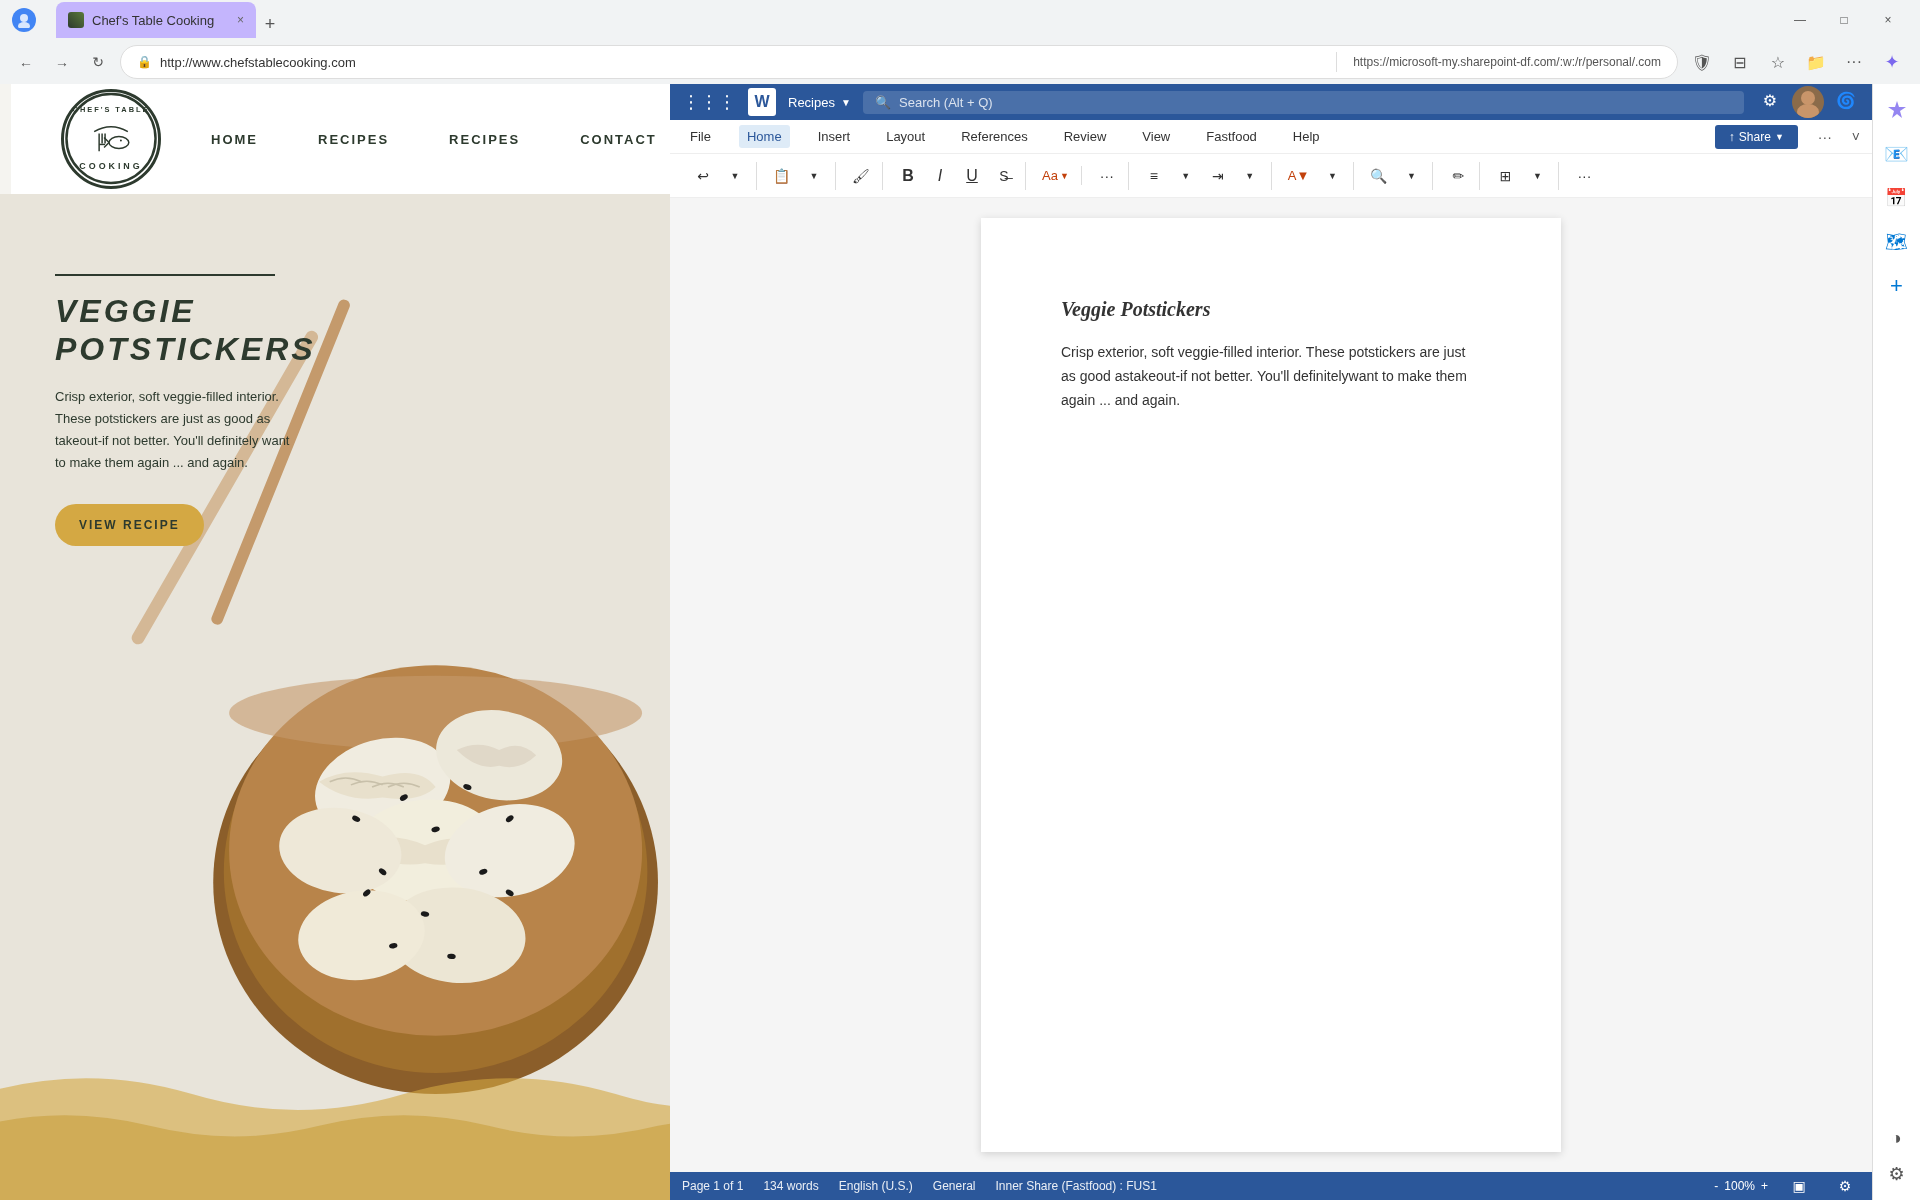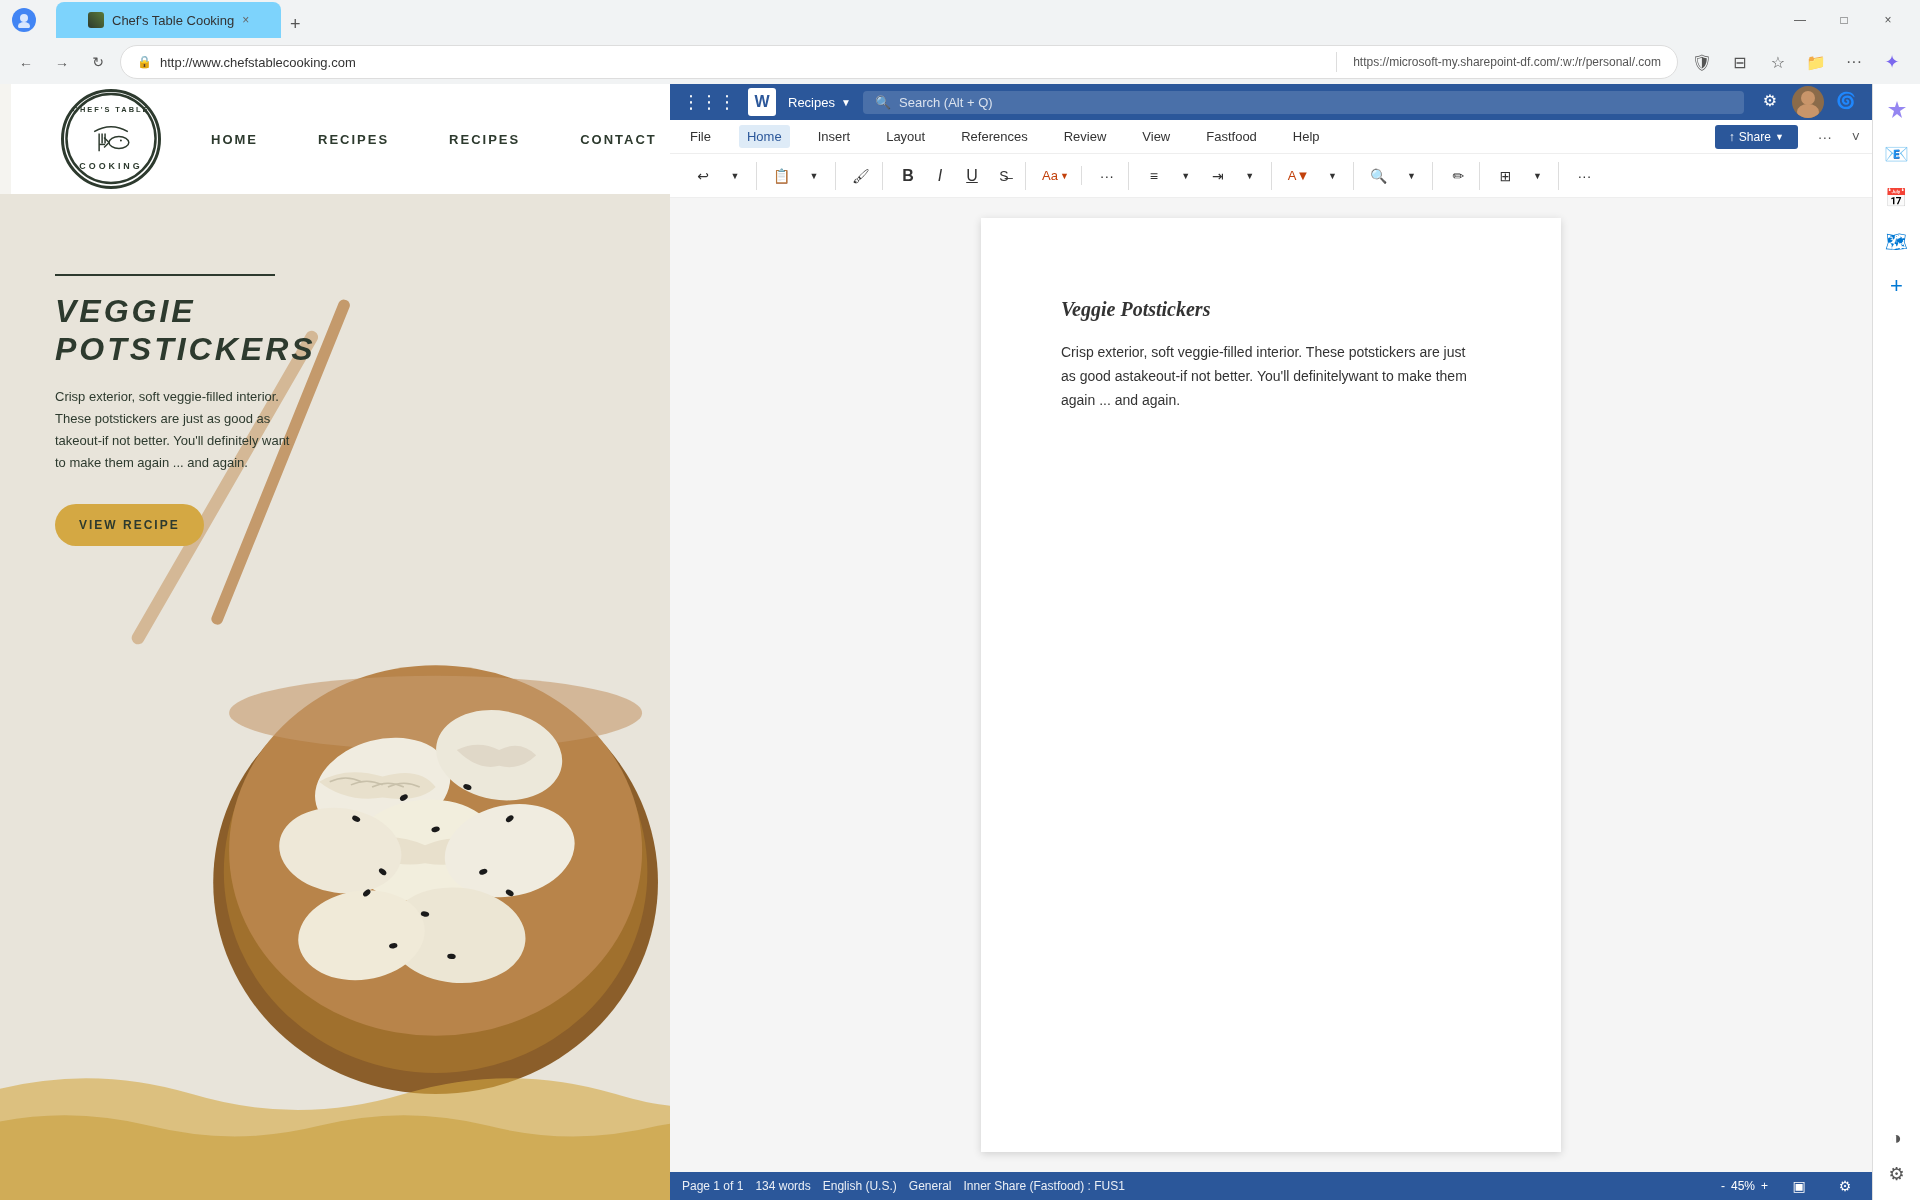--- a/index.html
+++ b/index.html
@@ -4,21 +4,21 @@
   <style>
     * { margin: 0; padding: 0; box-sizing: border-box; }
     body { width: 1920px; height: 1200px; overflow: hidden; display: flex; flex-direction: column; font-family: Arial, sans-serif; background: #f0f0f0; }
 
     
     .browser-chrome { background: #f1f3f4; flex-shrink: 0; }
     .title-bar { display: flex; align-items: center; padding: 6px 12px; gap: 8px; height: 40px; }
     .title-bar-left { display: flex; align-items: center; gap: 10px; }
     .profile-icon { width: 24px; height: 24px; border-radius: 50%; background: #4285f4; display: flex; align-items: center; justify-content: center; }
     .tabs-bar { display: flex; align-items: flex-end; padding: 0 12px; height: 36px; }
-    .tab { display: flex; align-items: center; gap: 8px; background: #7dd3fc; border-radius: 8px 8px 0 0; padding: 6px 32px; font-size: 13px; color: #333; min-width: 200px; height: 36px; }
+    .tab { display: flex; align-items: center; gap: 8px; background: #c4b5fd; border-radius: 8px 8px 0 0; padding: 6px 12px; font-size: 13px; color: #333; min-width: 200px; height: 36px; }
     .tab-favicon { width: 16px; height: 16px; background: #666; border-radius: 2px; }
     .tab-close { margin-left: auto; color: #666; cursor: pointer; font-size: 12px; }
     .new-tab { width: 28px; height: 28px; display: flex; align-items: center; justify-content: center; color: #555; font-size: 18px; cursor: pointer; }
     .address-bar { display: flex; align-items: center; padding: 6px 12px; gap: 8px; height: 44px; background: #f1f3f4; }
     .nav-btn { width: 28px; height: 28px; display: flex; align-items: center; justify-content: center; color: #555; font-size: 14px; border-radius: 50%; cursor: pointer; }
     .url-box { flex: 1; background: white; border-radius: 20px; padding: 6px 16px; display: flex; align-items: center; gap: 8px; font-size: 13px; color: #333; border: 1px solid #ddd; }
     .url-box .lock-icon { color: #555; font-size: 12px; }
     .url-text { color: #333; font-size: 13px; flex: 1; }
     .url-divider { width: 1px; height: 20px; background: #ddd; margin: 0 8px; }
     .url-right { color: #555; font-size: 12px; }
@@ -74,21 +74,21 @@
     .toolbar-dropdown { display: flex; align-items: center; gap: 2px; padding: 2px 6px; border-radius: 3px; cursor: pointer; font-size: 13px; color: #c2410c; }
     
     
     .word-doc-area { flex: 1; background: #f5f5f5; overflow: auto; display: flex; justify-content: center; padding: 20px; }
     .word-page { background: white; width: 580px; min-height: 760px; padding: 80px 80px; box-shadow: 0 2px 8px rgba(0,0,0,0.15); }
     .doc-title { font-size: 42px; font-weight: 400; color: #1a1a1a; font-family: 'Georgia', serif; margin-bottom: 40px; }
     .doc-subtitle { font-size: 20px; font-style: italic; color: #333; margin-bottom: 20px; font-family: 'Georgia', serif; font-weight: bold; }
     .doc-body { font-size: 14px; color: #333; line-height: 1.7; font-family: Arial, sans-serif; }
     
     
-    .word-status-bar { background: #2b579a; display: flex; align-items: center; padding: 2px 12px; gap: 12px; height: 28px; color: white; font-size: 12px; }
+    .word-status-bar { background: #2b579a; display: flex; align-items: center; padding: 2px 12px; gap: 20px; height: 28px; color: white; font-size: 12px; }
     .status-item { color: rgba(255,255,255,0.9); }
     .status-right { margin-left: auto; display: flex; align-items: center; gap: 16px; }
     .zoom-control { display: flex; align-items: center; gap: 6px; }
     
     
     .right-sidebar { width: 48px; background: white; border-left: 1px solid #ddd; display: flex; flex-direction: column; align-items: center; padding: 8px 0; gap: 8px; }
     .sidebar-icon { width: 36px; height: 36px; display: flex; align-items: center; justify-content: center; color: #555; font-size: 18px; cursor: pointer; border-radius: 4px; }
     .sidebar-icon.active { color: #2b579a; }
   </style>
 </head>
@@ -339,21 +339,21 @@
 
     <div class="word-status-bar">
       <span class="status-item">Page 1 of 1</span>
       <span class="status-item">134 words</span>
       <span class="status-item">English (U.S.)</span>
       <span class="status-item">General</span>
       <span class="status-item">Inner Share (Fastfood) : FUS1</span>
       <div class="status-right">
         <div class="zoom-control">
           <span>-</span>
-          <span>45%</span>
+          <span>100%</span>
           <span>+</span>
         </div>
         <div class="toolbar-btn" style="color:white;">▣</div>
         <div class="toolbar-btn" style="color:white;">⚙</div>
       </div>
     </div>
   </div>
 
   <div class="right-sidebar">
     <div class="sidebar-icon active">

